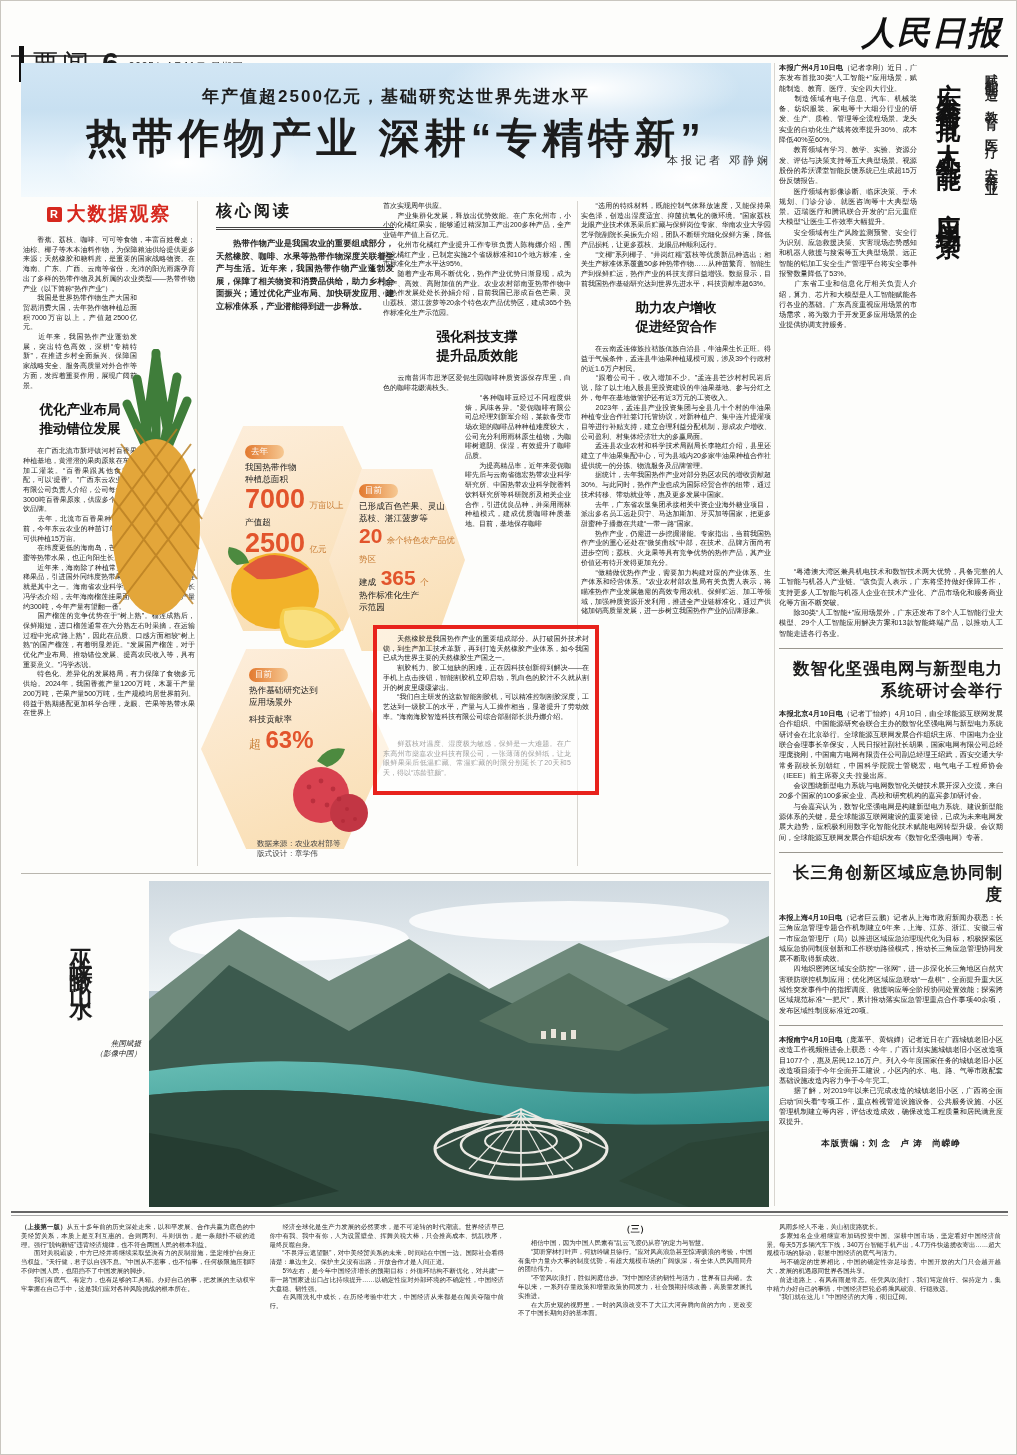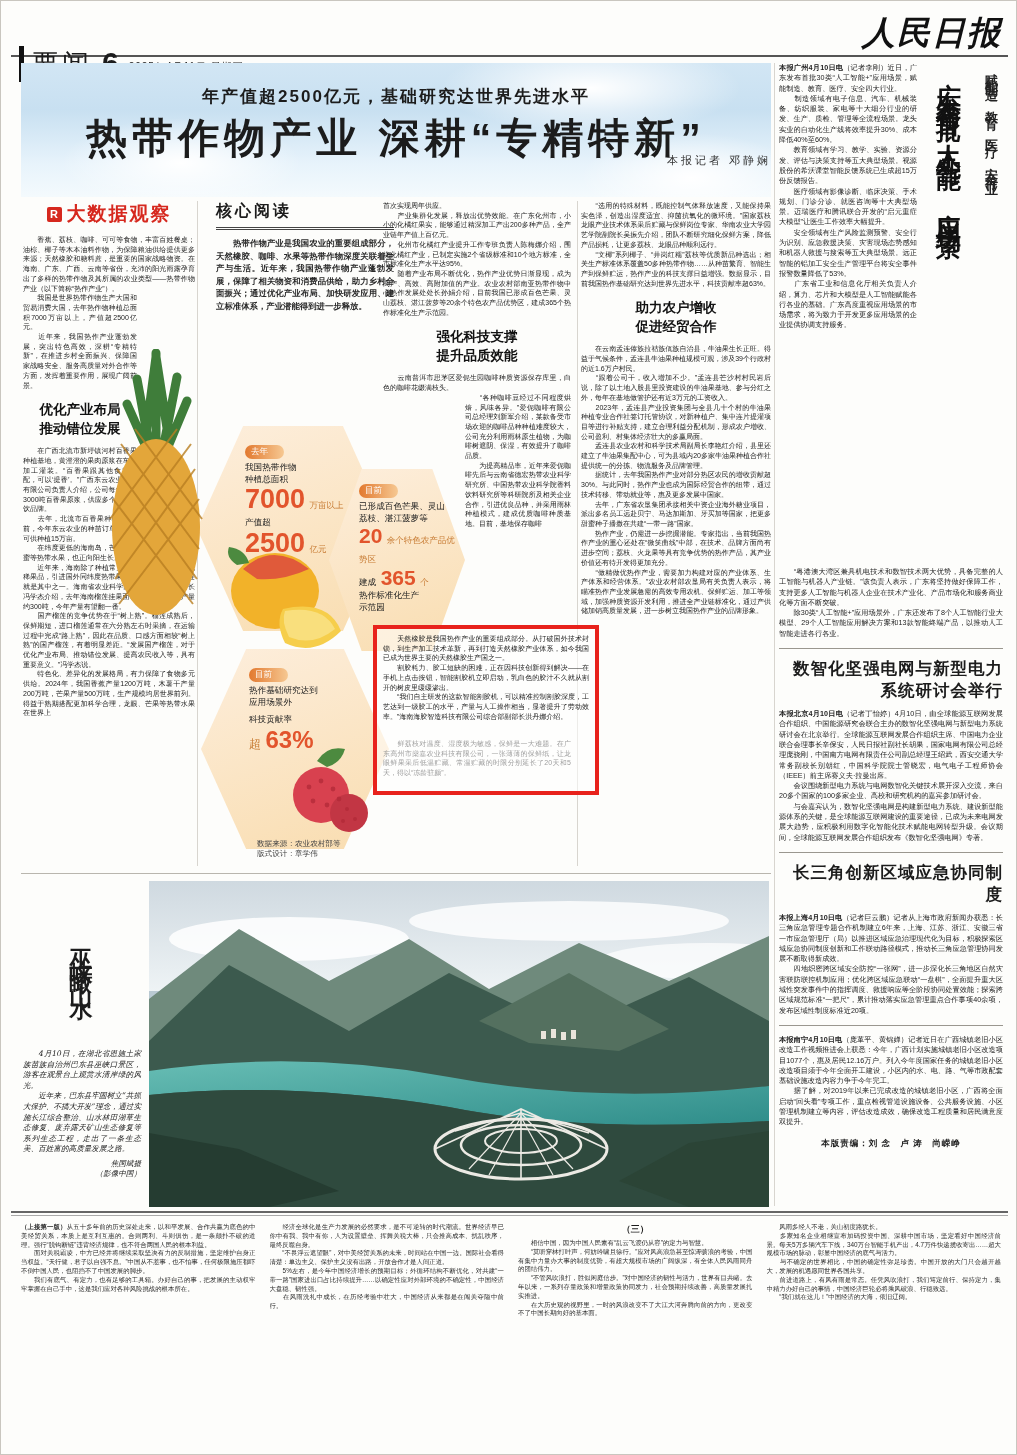--- a/index.html
+++ b/index.html
@@ -281,22 +281,20 @@
       <div class="news-b"><span class="dl">本报南宁4月10日电</span><span>（庞革平、黄锦婵）记者近日在广西城镇老旧小区改造工作视频推进会上获悉：今年，广西计划实施城镇老旧小区改造项目1077个，惠及居民12.16万户。列入今年度国家任务的城镇老旧小区改造项目须于今年全面开工建设，小区内的水、电、路、气等市政配套基础设施改造内容力争于今年完工。
 　　据了解，对2019年以来已完成改造的城镇老旧小区，广西将全面启动“回头看”专项工作，重点检视管道设施设备、公共服务设施、小区管理机制建立等内容，评估改造成效，确保改造工程质量和居民满意度双提升。</span></div>
       <div class="editors">本版责编：刘 念　卢 涛　尚嵘峥</div>
     </div>
   </div>
 
   <div class="cap-col">
     <div style="text-align:center;">
         <span class="cap-title">巫峡瞰山水</span>
       </div>
-    <div class="cap-txt">　　4月10日，在湖北省恩施土家族苗族自治州巴东县巫峡口景区，游客在观景台上观赏水清岸绿的风光。
-　　近年来，巴东县牢固树立“共抓大保护、不搞大开发”理念，通过实施长江综合整治、山水林田湖草生态修复、废弃露天矿山生态修复等系列生态工程，走出了一条生态美、百姓富的高质量发展之路。</div>
     <div class="cap-credit">焦国斌摄
 （影像中国）</div>
   </div>
 
   <div class="photo">
     <svg width="620" height="326" viewBox="0 0 620 326">
       <defs>
         <linearGradient id="sky" x1="0" y1="0" x2="0" y2="1">
           <stop offset="0" stop-color="#cfd9e0"></stop>
             <stop offset="1" stop-color="#eef3f5"></stop>

